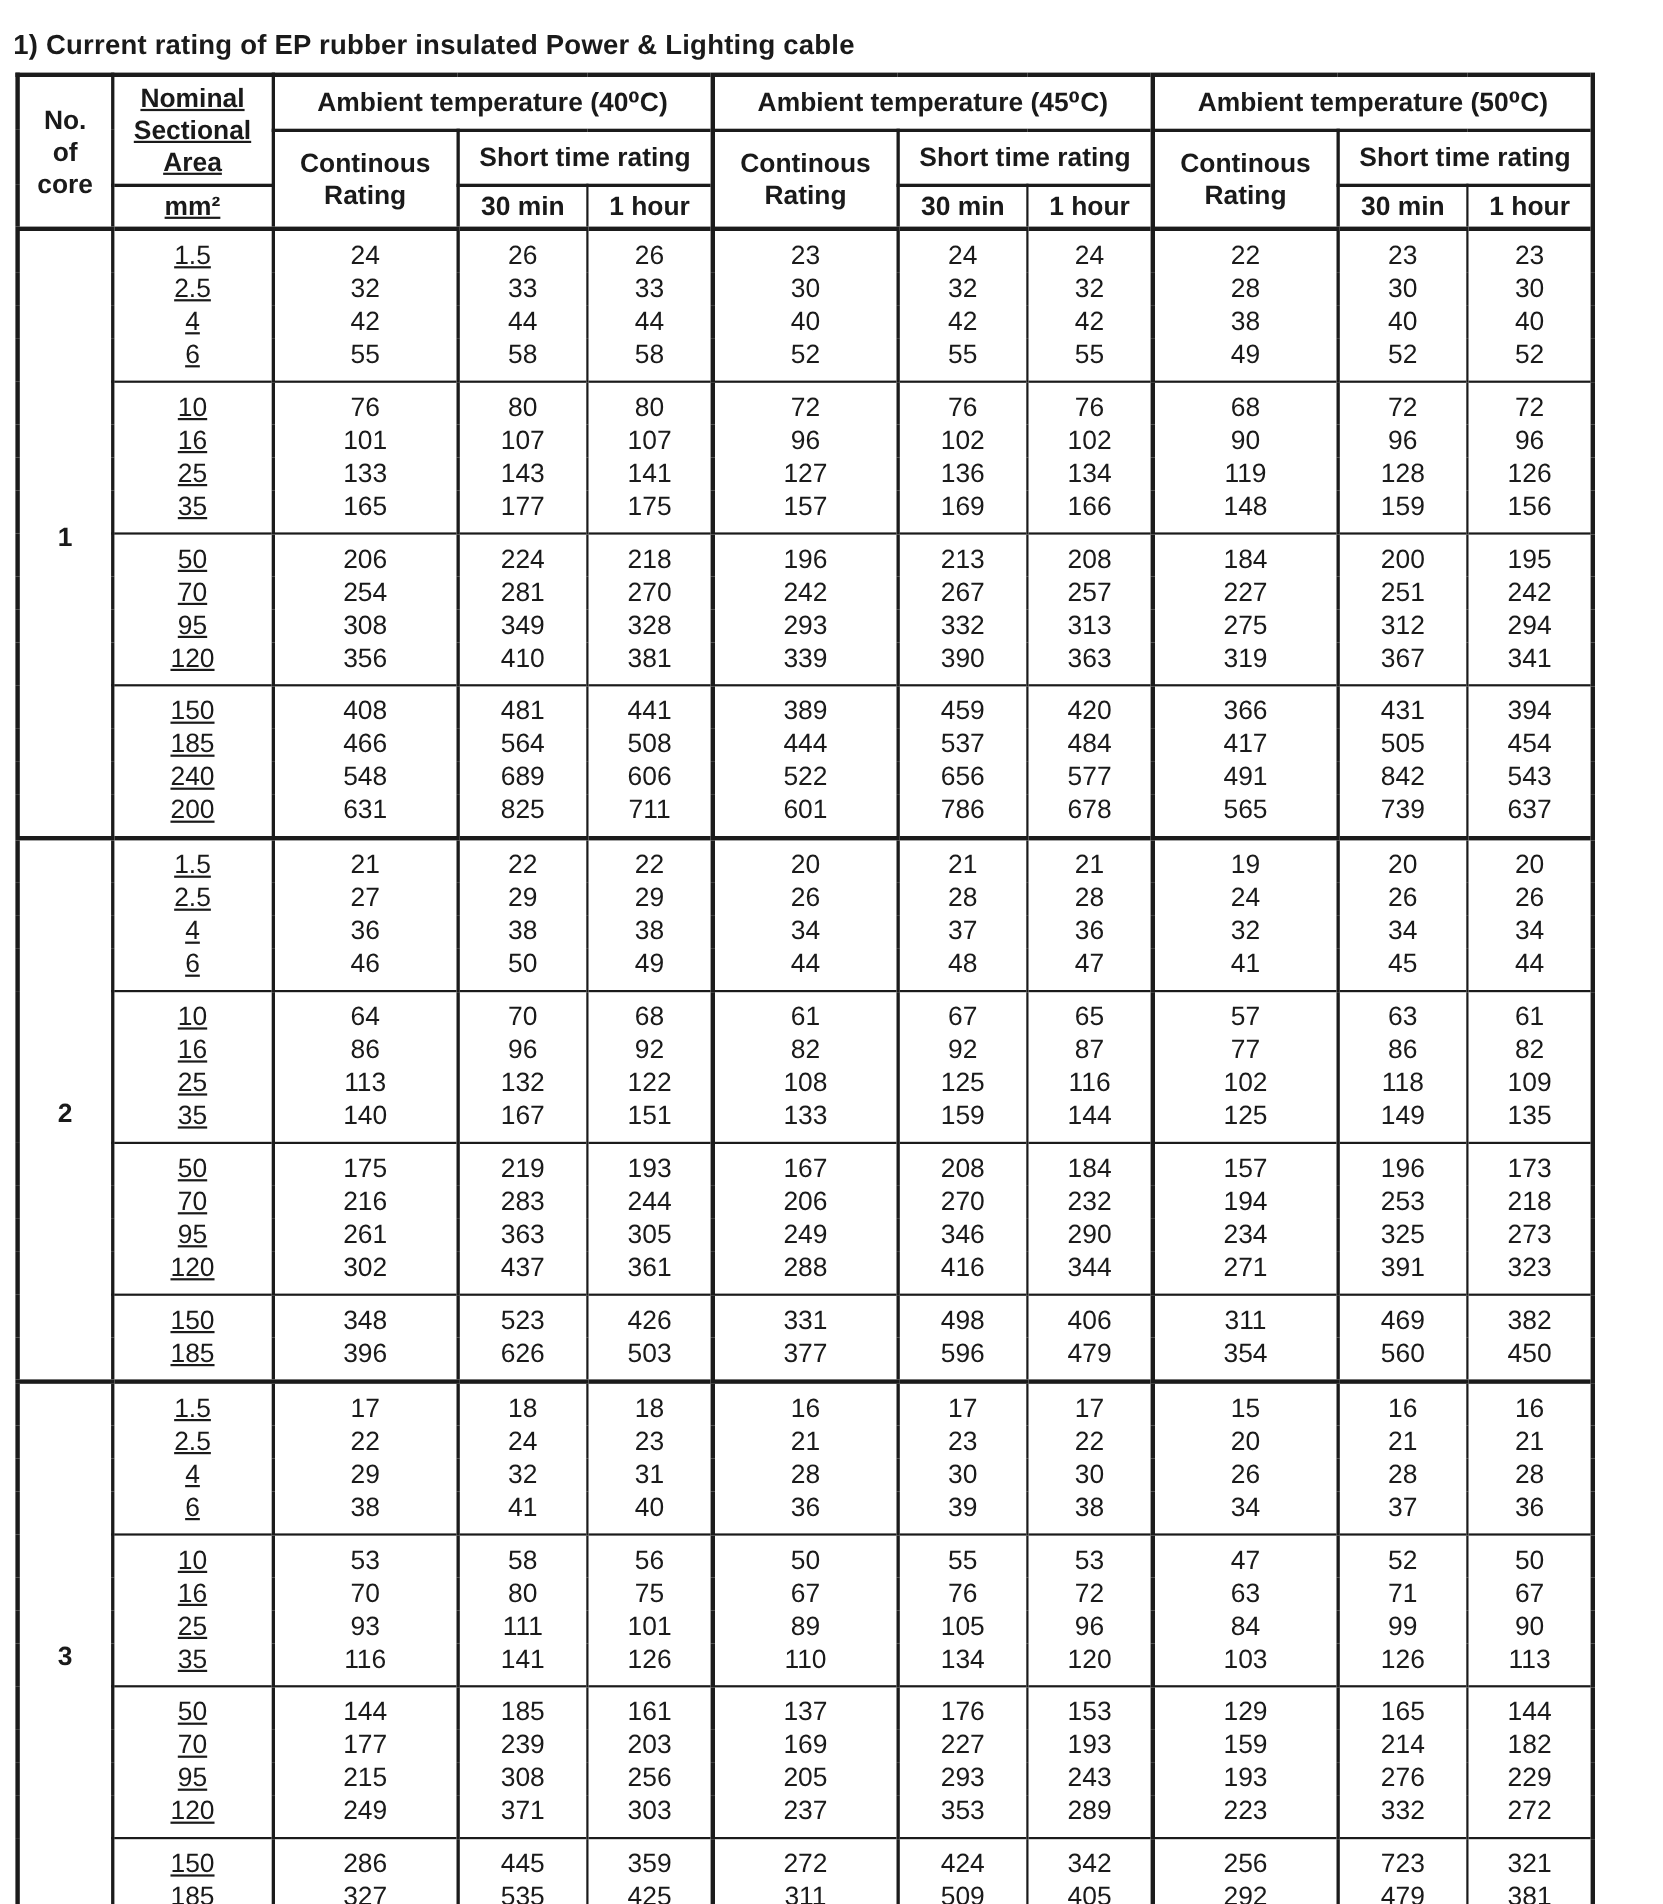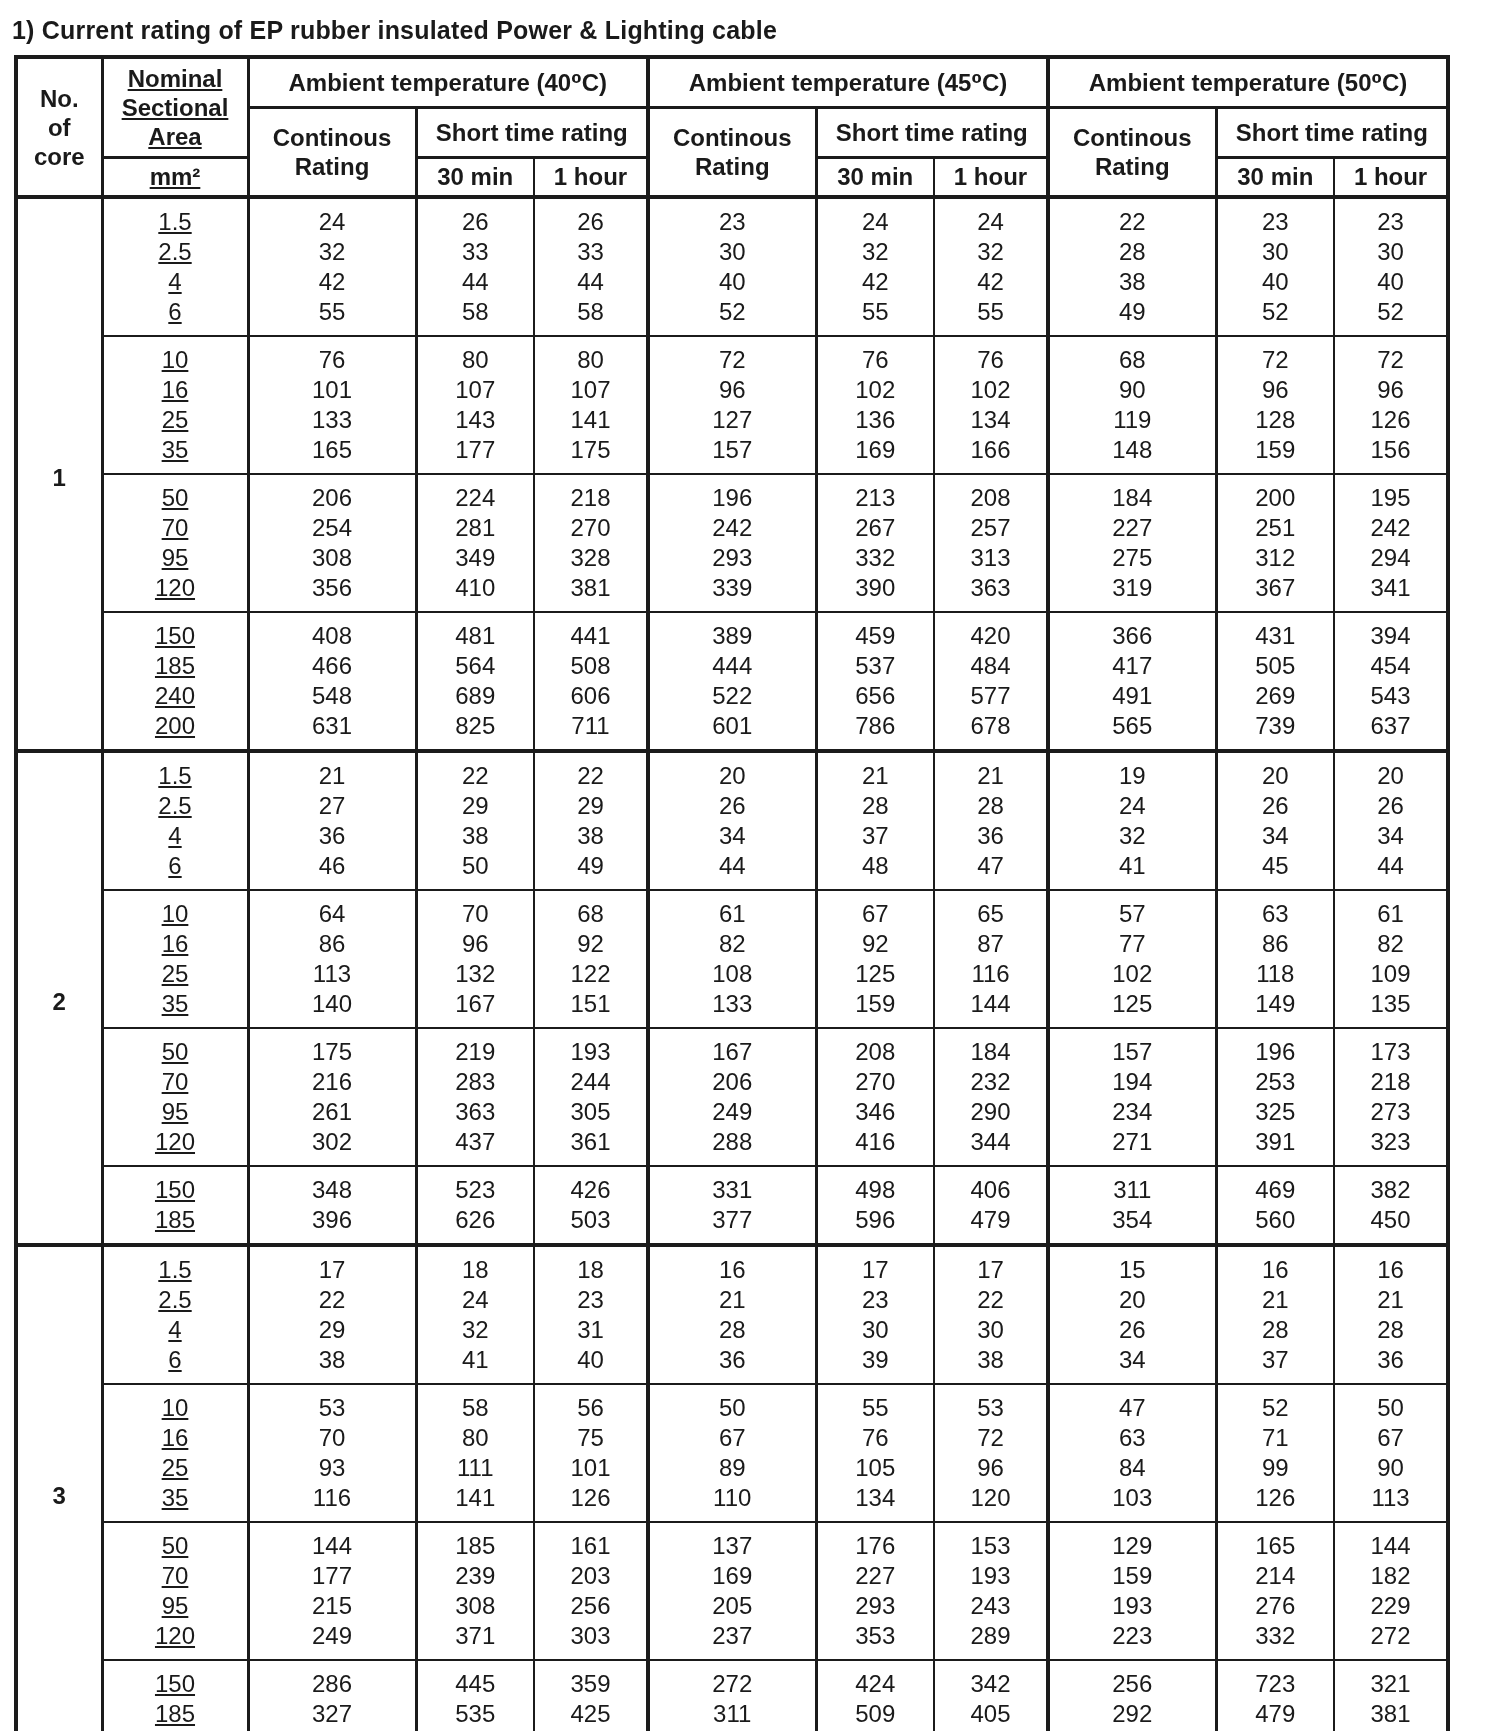--- a/index.html
+++ b/index.html
@@ -5,21 +5,21 @@
   :root { --ink: #1b1b1b; }
   * { box-sizing: border-box; }
   html, body { margin: 0; padding: 0; background: #ffffff; }
   body {
     width: 1512px; height: 1731px;
     font-family: "Liberation Sans", "DejaVu Sans", sans-serif;
     color: #1a1a1a;
   }
   .page-title {
     font-size: 25px; font-weight: bold;
-    padding: 12px 0 0 12px; margin: 4px 0 10px 0;
+    padding: 12px 0 0 12px; margin: 15px 0 10px 0;
     letter-spacing: 0.2px;
   }
   #table-root { padding-left: 14px; }
   table {
     border-collapse: collapse;
     table-layout: fixed;
     width: 1432px;
     border: 4px solid var(--ink);
   }
   th, td {
@@ -272,21 +272,21 @@
         </tr>
         <tr>
           <td class="c-area area-cell">240</td>
           <td class="c-cont">548</td>
           <td class="c-30">689</td>
           <td class="c-groupend">606</td>
           <td class="c-cont">522</td>
           <td class="c-30">656</td>
           <td class="c-groupend">577</td>
           <td class="c-cont">491</td>
-          <td class="c-30">269</td>
+          <td class="c-30">842</td>
           <td class="c-groupend">543</td>
         </tr>
         <tr class="sub-last">
           <td class="c-area area-cell">200</td>
           <td class="c-cont">631</td>
           <td class="c-30">825</td>
           <td class="c-groupend">711</td>
           <td class="c-cont">601</td>
           <td class="c-30">786</td>
           <td class="c-groupend">678</td>

